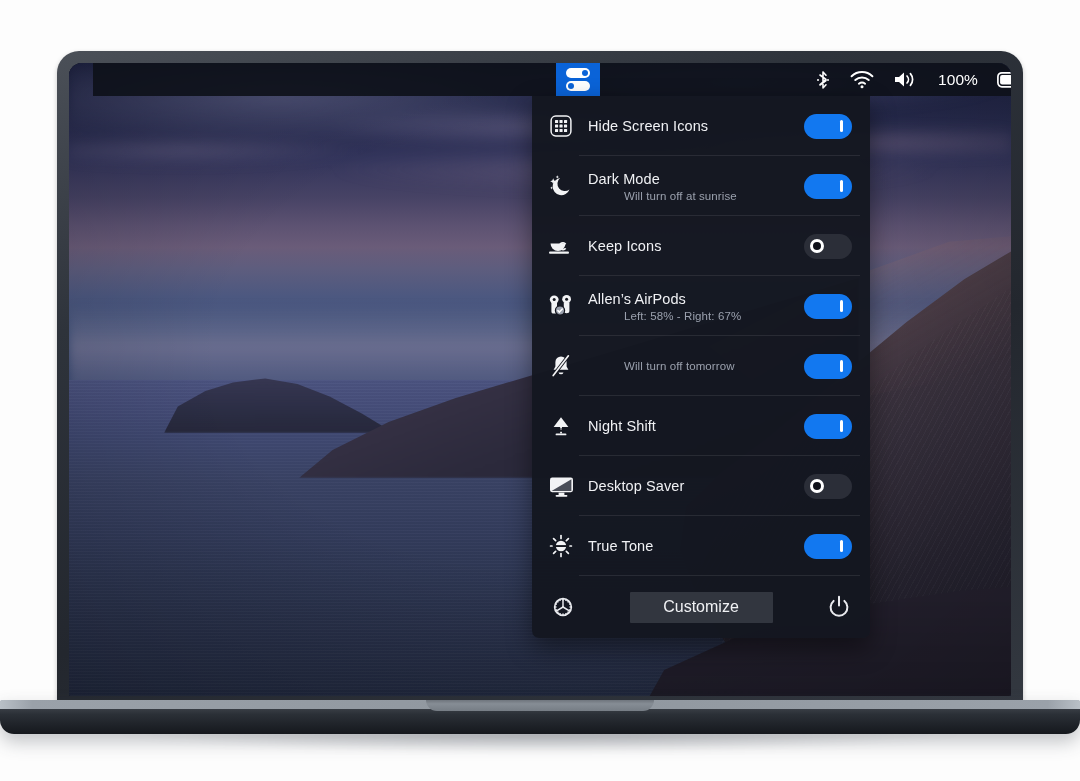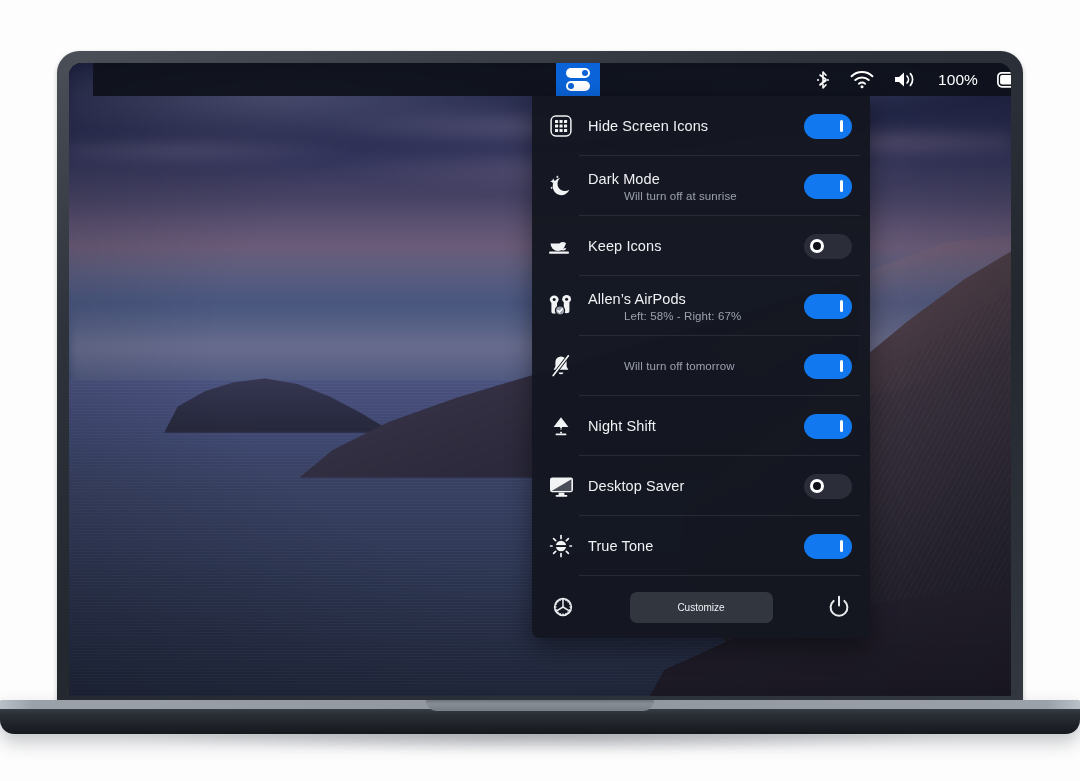--- a/index.html
+++ b/index.html
@@ -209,22 +209,22 @@
     background:#0f1119; border:3.5px solid #fff;
   }
 
   
   .footer{
     display:flex; align-items:center; padding:0 14px; height:62px; gap:0;
     justify-content:space-between;
   }
   .footer .f-icon{ width:34px; display:flex; justify-content:center; color:#e9eaee; }
   .customize-btn{
-    width:143px; height:31px; border-radius:7px;
-    background:#32363f; color:#f0f1f4; font-size:10px;
+    width:143px; height:31px; border-radius:1px;
+    background:#32363f; color:#f0f1f4; font-size:16px;
     display:flex; align-items:center; justify-content:center;
     border:none; font-family:"Liberation Sans", sans-serif; cursor:pointer;
   }
   svg{ display:block; }
 </style>
 </head>
 <body>
 
 <div id="stage">
 

